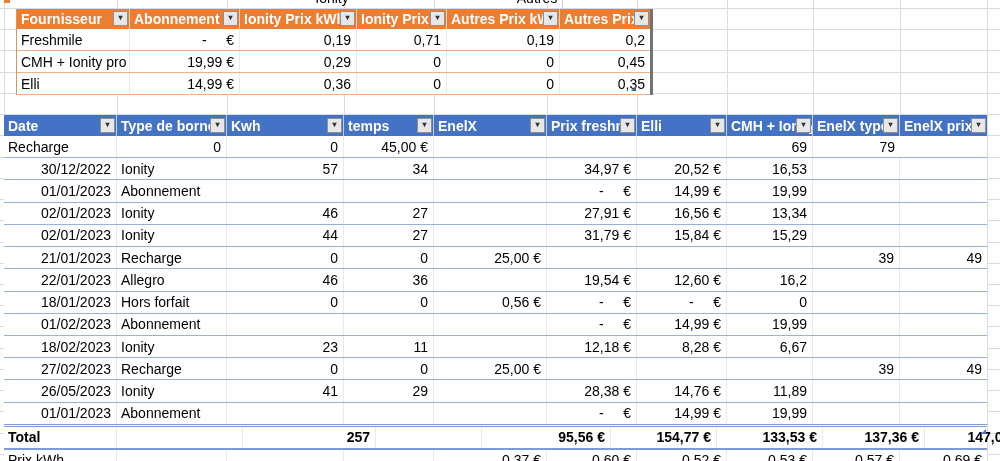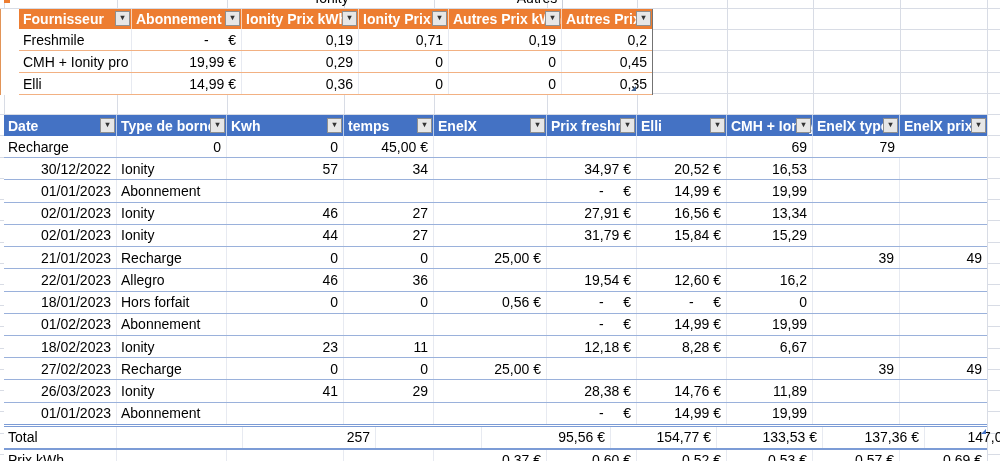--- a/index.html
+++ b/index.html
@@ -25,29 +25,29 @@
   .l{padding-left:4px;justify-content:flex-start;}
   .n{padding-right:5px;justify-content:flex-end;}
   .hdr .c{color:#fff;font-weight:bold;border-right:1px solid rgba(255,255,255,.65);}
   .hdr .c:last-child{border-right:none;}
   .body-c{border-right:1px solid #e7eaf1;}
   .ht{overflow:hidden;white-space:nowrap;}
   .dd{position:absolute;right:1px;top:50%;margin-top:-8px;width:15px;height:15px;
       background:#e7e7e7;border:1px solid #8f8f8f;box-sizing:border-box;
       font-size:8px;line-height:12px;text-align:center;color:#333;}
   
-  .t1{left:0;top:9px;width:633px;border-left:1px solid #e29457;border-right:1px solid #737373;padding-left:18px;}
+  .t1{left:16px;top:9px;width:633px;border-left:1px solid #e29457;border-right:3px solid #737373;}
   .t1 .hdr{height:20px;background:#ed7d31;}
   .t1 .r{height:21px;border-bottom:1px solid #f2b183;}
   
   .t2{left:4px;top:115px;width:983px;}
   .t2 .hdr{height:21px;background:#4472c4;}
   .t2 .r{height:21.23px;border-bottom:1px solid #9ab1db;}
   .t2 .r13{border-bottom:none;}
-  .t2 .total{height:21px;border-top:3px double #7c9cd6;border-bottom:2px solid #7c9cd6;font-weight:normal;gap:16px;}
+  .t2 .total{height:21px;border-top:3px double #7c9cd6;border-bottom:2px solid #7c9cd6;font-weight:bold;gap:16px;}
   .t2 .price{height:21px;border-bottom:1px solid #d8dce5;}
   
   .handle{position:absolute;width:0;height:0;border-style:solid;}
   .handle.orange{left:631px;top:86px;border-width:0 0 5px 5px;border-color:transparent transparent #41618e transparent;}
   .handle.blue{left:981px;top:429px;border-width:0 0 5px 5px;border-color:transparent transparent #4472c4 transparent;}
 </style>
 </head>
 <body>
 
 <div id="sheet">
@@ -294,21 +294,21 @@
       <div class="c n body-c">0</div>
       <div class="c n body-c">0</div>
       <div class="c n body-c">25,00 €</div>
       <div class="c n body-c"></div>
       <div class="c n body-c"></div>
       <div class="c n body-c"></div>
       <div class="c n body-c">39</div>
       <div class="c n">49</div>
     </div>
     <div class="row r">
-      <div class="c n body-c">26/03/2023</div>
+      <div class="c n body-c">26/05/2023</div>
       <div class="c l body-c">Ionity</div>
       <div class="c n body-c">41</div>
       <div class="c n body-c">29</div>
       <div class="c n body-c"></div>
       <div class="c n body-c">28,38 €</div>
       <div class="c n body-c">14,76 €</div>
       <div class="c n body-c">11,89</div>
       <div class="c n body-c"></div>
       <div class="c n"></div>
     </div>

